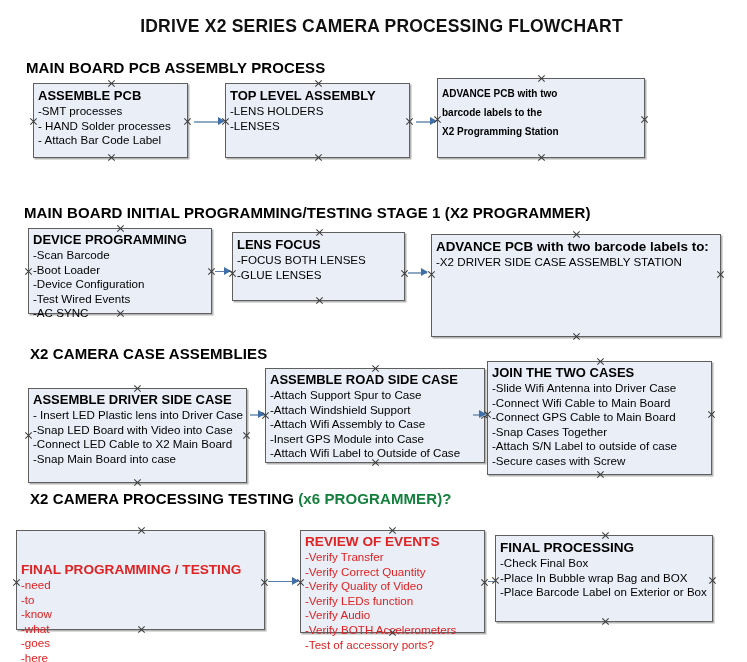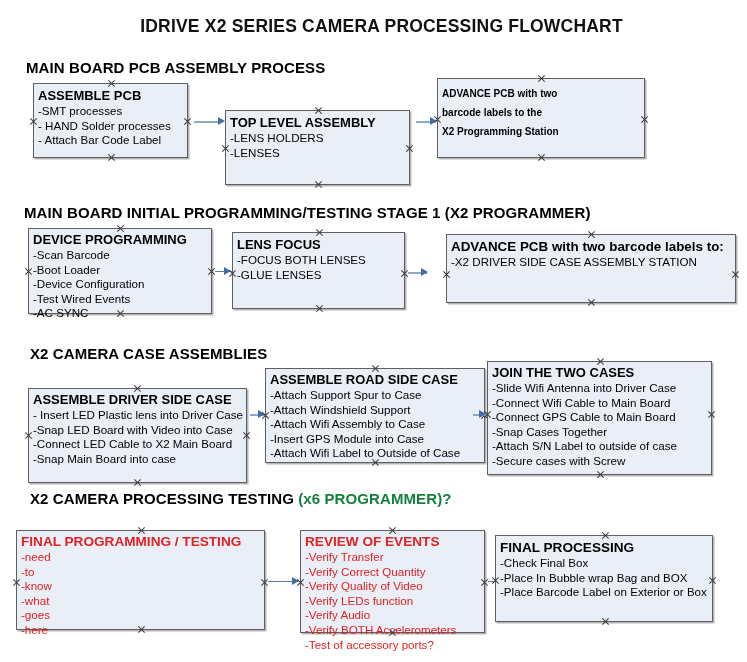--- a/index.html
+++ b/index.html
@@ -102,21 +102,21 @@
     </div>
     <span class="hx" style="left:73px;top:-5px;"></span>
     <span class="hx" style="left:73px;bottom:-5px;"></span>
     <span class="hx" style="left:-5px;top:33px;"></span>
     <span class="hx" style="right:-5px;top:33px;"></span>
   </div>
 
   <div class="conn" style="left:194px;top:121px;width:28px;"></div>
   <div class="arrow" style="left:218px;top:117px;"></div>
 
-  <div class="pbox" style="left:225px;top:83px;width:185px;height:75px;margin-top:27px;">
+  <div class="pbox" style="left:225px;top:83px;width:185px;height:75px;">
     <div class="inner" style="top:4px;">
       <div class="btitle">TOP LEVEL ASSEMBLY</div>
       <div class="bline">-LENS HOLDERS</div>
       <div class="bline">-LENSES</div>
     </div>
     <span class="hx" style="left:88px;top:-5px;"></span>
     <span class="hx" style="left:88px;bottom:-5px;"></span>
     <span class="hx" style="left:-5px;top:33px;"></span>
     <span class="hx" style="right:-5px;top:33px;"></span>
   </div>
@@ -151,36 +151,36 @@
     </div>
     <span class="hx" style="left:87px;top:-5px;"></span>
     <span class="hx" style="left:87px;bottom:-5px;"></span>
     <span class="hx" style="left:-5px;top:38px;"></span>
     <span class="hx" style="right:-5px;top:38px;"></span>
   </div>
 
   <div class="conn dark" style="left:215px;top:271px;width:17px;"></div>
   <div class="arrow" style="left:224px;top:267px;"></div>
 
-  <div class="pbox" style="left:232px;top:232px;width:173px;height:77px;">
+  <div class="pbox" style="left:232px;top:232px;width:173px;height:69px;">
     <div class="inner" style="top:4px;">
       <div class="btitle">LENS FOCUS</div>
       <div class="bline">-FOCUS BOTH LENSES</div>
       <div class="bline">-GLUE LENSES</div>
     </div>
     <span class="hx" style="left:82px;top:-5px;"></span>
     <span class="hx" style="left:82px;bottom:-5px;"></span>
     <span class="hx" style="left:-5px;top:36px;"></span>
     <span class="hx" style="right:-5px;top:36px;"></span>
   </div>
 
   <div class="conn" style="left:408px;top:272px;width:19px;"></div>
   <div class="arrow" style="left:421px;top:268px;"></div>
 
-  <div class="pbox" style="left:446px;top:234px;width:290px;height:69px;">
+  <div class="pbox" style="left:431px;top:234px;width:290px;height:103px;">
     <div class="inner" style="top:4px;">
       <div class="btitle" style="font-size:13.4px;">ADVANCE PCB with two barcode labels to:</div>
       <div class="bline">-X2 DRIVER  SIDE  CASE  ASSEMBLY STATION</div>
     </div>
     <span class="hx" style="left:140px;top:-5px;"></span>
     <span class="hx" style="left:140px;bottom:-5px;"></span>
     <span class="hx" style="left:-5px;top:35px;"></span>
     <span class="hx" style="right:-5px;top:35px;"></span>
   </div>
 
@@ -238,21 +238,21 @@
     <span class="hx" style="left:-5px;top:48px;"></span>
     <span class="hx" style="right:-5px;top:48px;"></span>
   </div>
 
   <div class="section-title" style="left:30px;top:490px;">
     <span>X2 CAMERA PROCESSING TESTING </span><span class="accent">(x6 PROGRAMMER)?</span>
   </div>
 
   <div class="pbox red" style="left:16px;top:530px;width:249px;height:100px;">
     <div class="inner" style="top:3px;">
-      <div class="btitle" style="font-size:13.6px;">FINAL PROGRAMMING / TESTING</div>
+      <div class="btitle" style="font-size:13.6px;margin-top:28px;">FINAL PROGRAMMING / TESTING</div>
       <div class="bline">-need</div>
       <div class="bline">-to</div>
       <div class="bline">-know</div>
       <div class="bline">-what</div>
       <div class="bline">-goes</div>
       <div class="bline">-here</div>
     </div>
     <span class="hx" style="left:120px;top:-5px;"></span>
     <span class="hx" style="left:120px;bottom:-5px;"></span>
     <span class="hx" style="left:-5px;top:47px;"></span>

